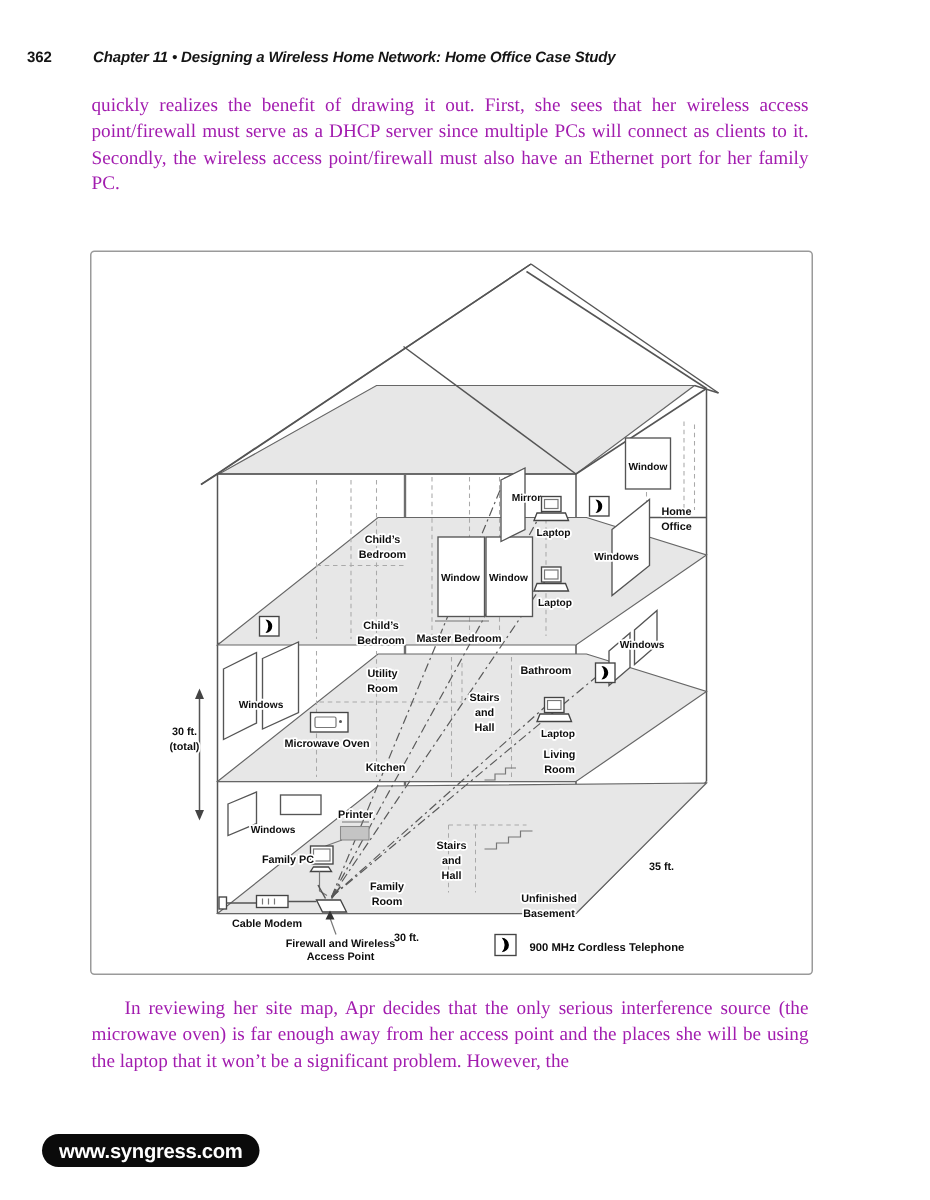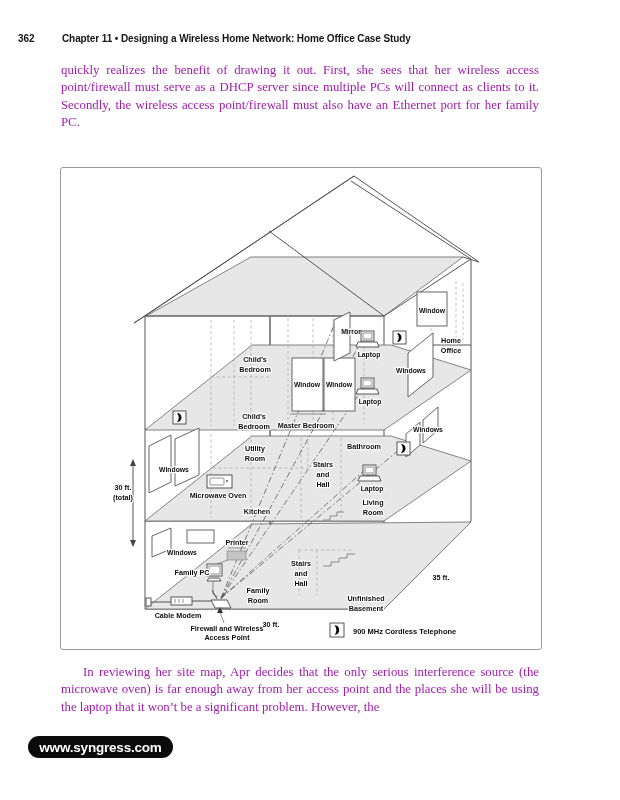--- a/index.html
+++ b/index.html
@@ -1,30 +1,30 @@
 <!DOCTYPE html>
 <html><head>
 <meta charset="utf-8">
 <style>
   html,body{margin:0;padding:0;background:#fff;}
   .page{position:relative;width:620px;height:800px;background:#ffffff;overflow:hidden;
         font-family:"Liberation Serif",serif;color:#111;}
   .hdr{position:absolute;top:33px;left:0;width:620px;font-family:"Liberation Sans",sans-serif;
        font-weight:bold;font-size:10px;letter-spacing:-0.1px;color:#151515;}
   .hdr .pgnum{position:absolute;left:18px;top:0;text-align:center;}
-  .hdr .chap{position:absolute;left:62px;top:0;}
+  .hdr .chap{position:absolute;left:62px;top:0;font-style:italic;}
   .para{position:absolute;left:61px;width:478px;font-size:12.8px;line-height:17.4px;
         text-align:justify;color:#a21caf;}
   .para-top{top:62px;}
   .para-bottom{top:664px;text-indent:22px;}
   .caption{position:absolute;left:61px;top:137px;font-family:"Liberation Sans",sans-serif;font-size:12.8px;color:#111;}
   .caption .figlab{font-weight:bold;font-size:13.2px;}
   .figure-frame{position:absolute;left:60px;top:167px;width:480px;height:481px;
                 border:1px solid #9a9a9a;border-radius:3px;background:#fff;}
-  .footer-badge{position:absolute;left:28px;top:736px;width:145px;height:22px;background:#0b0b0b;
+  .footer-badge{position:absolute;left:28px;top:756px;width:145px;height:22px;background:#0b0b0b;
                 border-radius:12px;display:flex;align-items:center;justify-content:center;}
   .footer-badge span{font-family:"Liberation Sans",sans-serif;font-weight:bold;font-size:13.5px;
                      color:#fff;letter-spacing:-0.2px;}
   
   svg{display:block;}
   .ln{stroke:#555;stroke-width:1;fill:none;}
   .ln2{stroke:#6e6e6e;stroke-width:1.6;fill:none;}
   .thin{stroke:#777;stroke-width:0.8;fill:none;}
   .plane{fill:#e7e7e7;stroke:#666;stroke-width:0.8;}
   .winshape{fill:#ffffff;stroke:#555;stroke-width:0.9;}

